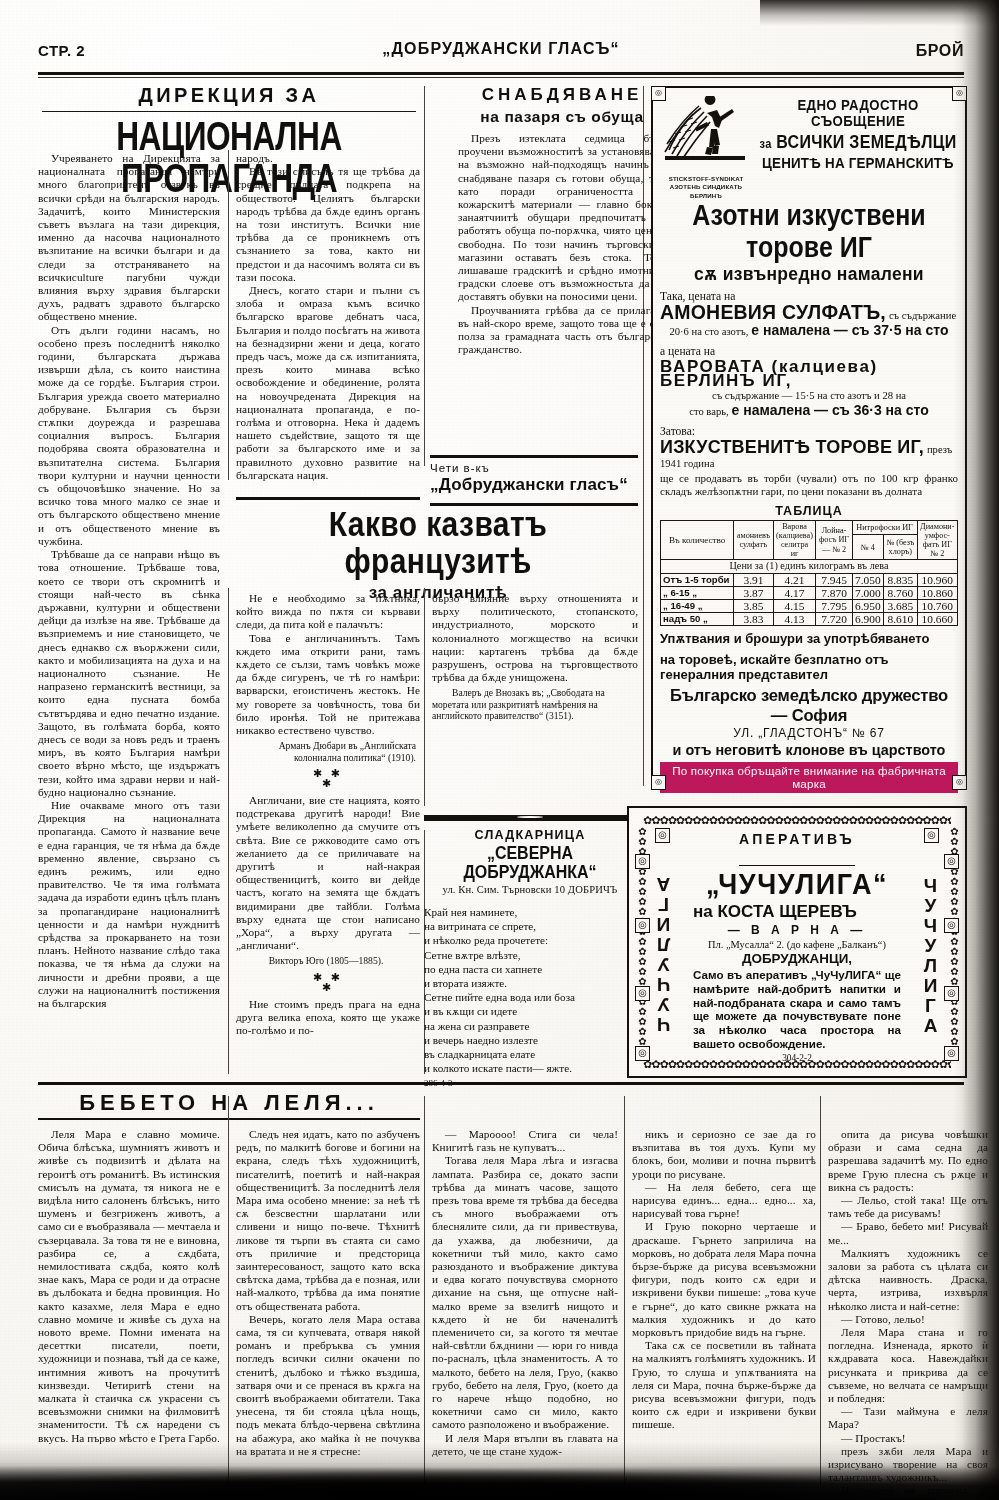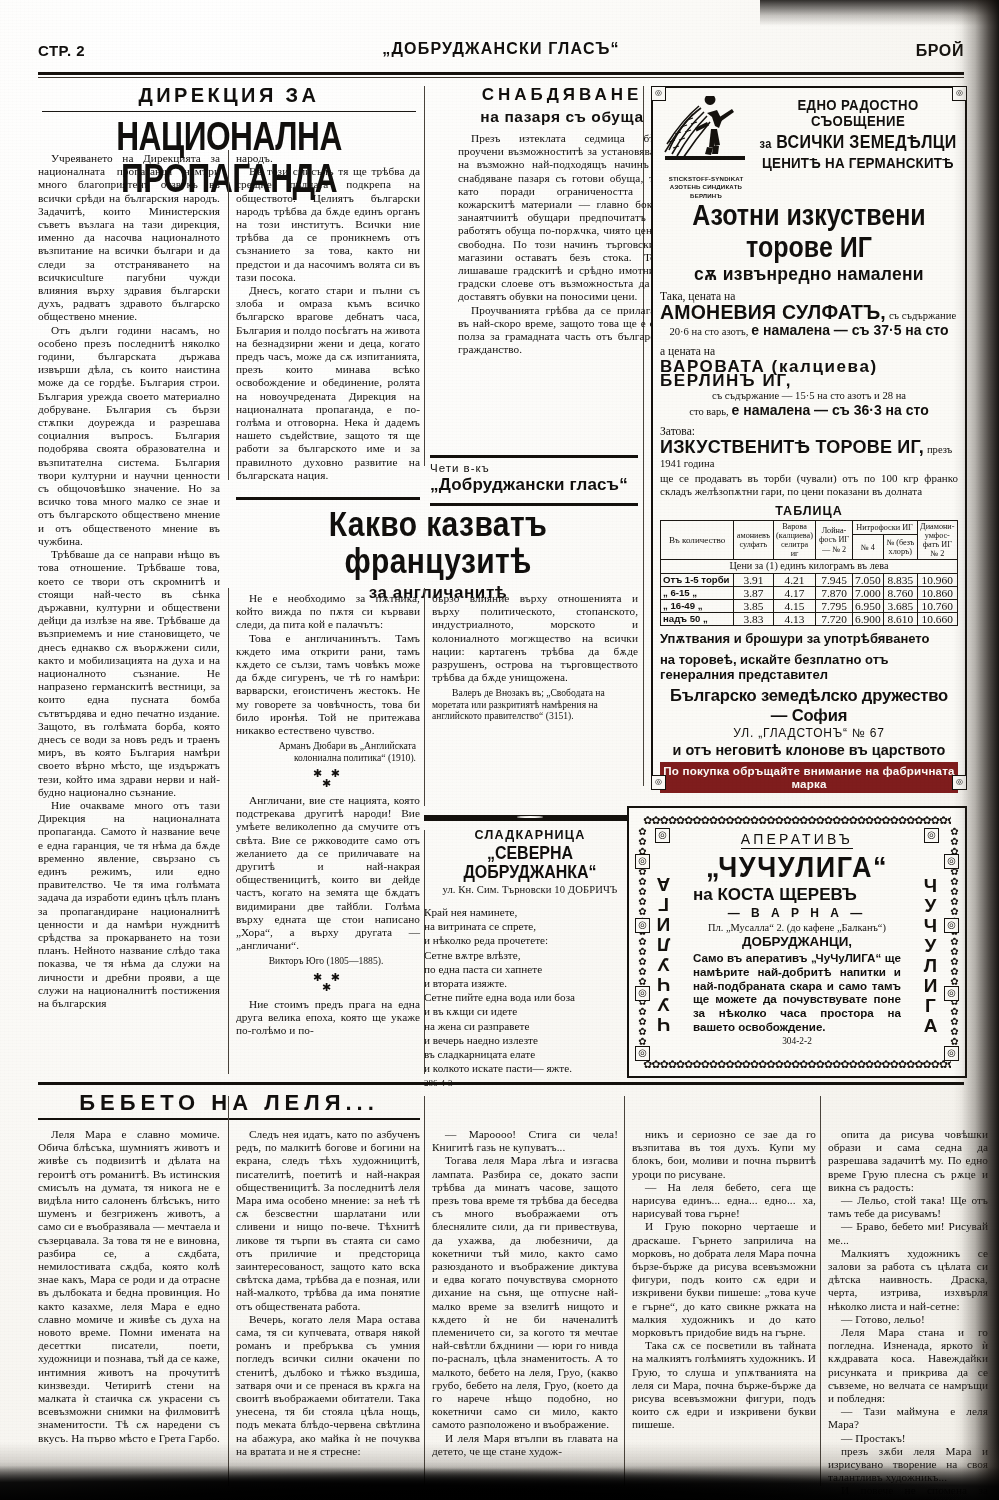--- a/index.html
+++ b/index.html
@@ -134,21 +134,21 @@
   table.fert td.qty{text-align:left;font-family:"Liberation Sans",sans-serif;font-weight:700;font-size:9.6px;white-space:nowrap;padding-left:2px;}
   table.fert td.num{font-size:11.4px;font-family:"Liberation Serif",serif;}
   table.fert tr.pricecap td{font-size:10.2px;padding:1px 0;}
   .th-small{font-size:8.2px;line-height:9.2px;}
 
   .fert-foot1{font-family:"Liberation Sans",sans-serif;font-weight:700;font-size:13px;line-height:15.2px;margin-top:5px;text-align:left;}
   .fert-org{font-family:"Liberation Sans",sans-serif;font-weight:700;font-size:16.6px;text-align:center;margin-top:4px;letter-spacing:-.2px;}
   .fert-addr{font-family:"Liberation Sans",sans-serif;font-size:12px;text-align:center;letter-spacing:.8px;}
   .fert-branch{font-family:"Liberation Sans",sans-serif;font-weight:700;font-size:14.4px;text-align:center;margin-top:2px;}
   .fert-mark{
-    background:#7f1d1d;color:#fbfaf6;font-family:"Liberation Sans",sans-serif;font-weight:700;
+    background:#be185d;color:#fbfaf6;font-family:"Liberation Sans",sans-serif;font-weight:400;
     font-size:11.6px;text-align:center;padding:2px 2px 3px;margin-top:4px;letter-spacing:.2px;
   }
   .corner{position:absolute;width:13px;height:13px;border:1px solid #14110d;font-size:8px;line-height:12px;text-align:center;background:#fbfaf6;}
 
   
   #ad-sweets{position:absolute;left:424px;top:815px;width:212px;height:262px;}
   .sw-bar{height:6px;background:#15120e;position:relative;margin-bottom:7px;}
   .sw-bar:after{content:"";position:absolute;left:50%;top:1px;width:26px;height:2px;margin-left:-13px;background:#fbfaf6;border-radius:50%;}
   .sw-t1{font-family:"Liberation Sans",sans-serif;font-weight:700;font-size:12.6px;text-align:center;letter-spacing:1.2px;}
   .sw-t2{font-family:"Liberation Sans",sans-serif;font-weight:700;font-size:16px;text-align:center;letter-spacing:0;margin-top:3px;transform:scaleY(1.1);transform-origin:center;}
@@ -179,21 +179,21 @@
   .dot-corner{position:absolute;width:13px;height:13px;border:1px solid #15120e;color:#15120e;font-size:10px;line-height:11px;text-align:center;background:#fbfaf6;}
   .vert-word{
     position:absolute;top:44px;width:24px;height:206px;
     writing-mode:vertical-rl;text-orientation:upright;
     font-family:"Liberation Sans",sans-serif;font-weight:700;font-size:19px;letter-spacing:-1px;
     text-align:center;color:#15120e;
   }
   .vw-left{left:24px;transform:rotate(180deg);}
   .vw-right{right:24px;}
   .chu-body{position:absolute;left:64px;right:64px;top:22px;}
-  .chu-t1{font-family:"Liberation Sans",sans-serif;font-weight:400;font-size:14px;text-align:center;letter-spacing:3.2px;border-bottom:1px solid #15120e;display:inline-block;padding-bottom:1px;}
+  .chu-t1{font-family:"Liberation Sans",sans-serif;font-weight:700;font-size:14px;text-align:center;letter-spacing:3.2px;border-bottom:1px solid #15120e;display:inline-block;padding-bottom:18px;}
   .chu-t1wrap{text-align:center;}
   .chu-name{font-family:"Liberation Sans",sans-serif;font-weight:700;font-size:27px;text-align:center;letter-spacing:1.6px;margin-top:3px;transform:scaleY(1.08);transform-origin:center;}
   .chu-own{font-family:"Liberation Sans",sans-serif;font-weight:700;font-size:17px;margin-top:2px;}
   .chu-city{font-family:"Liberation Sans",sans-serif;font-weight:700;font-size:12px;text-align:center;letter-spacing:4px;margin-top:1px;}
   .chu-addr{font-size:10.4px;text-align:center;margin-top:2px;}
   .chu-hail{font-family:"Liberation Sans",sans-serif;font-weight:700;font-size:13.4px;text-align:center;margin-top:1px;}
   .chu-txt{font-family:"Liberation Sans",sans-serif;font-weight:700;font-size:11.6px;line-height:13.8px;text-align:justify;margin-top:2px;}
   .chu-ref{font-size:9.4px;text-align:center;margin-top:2px;}
 
   

